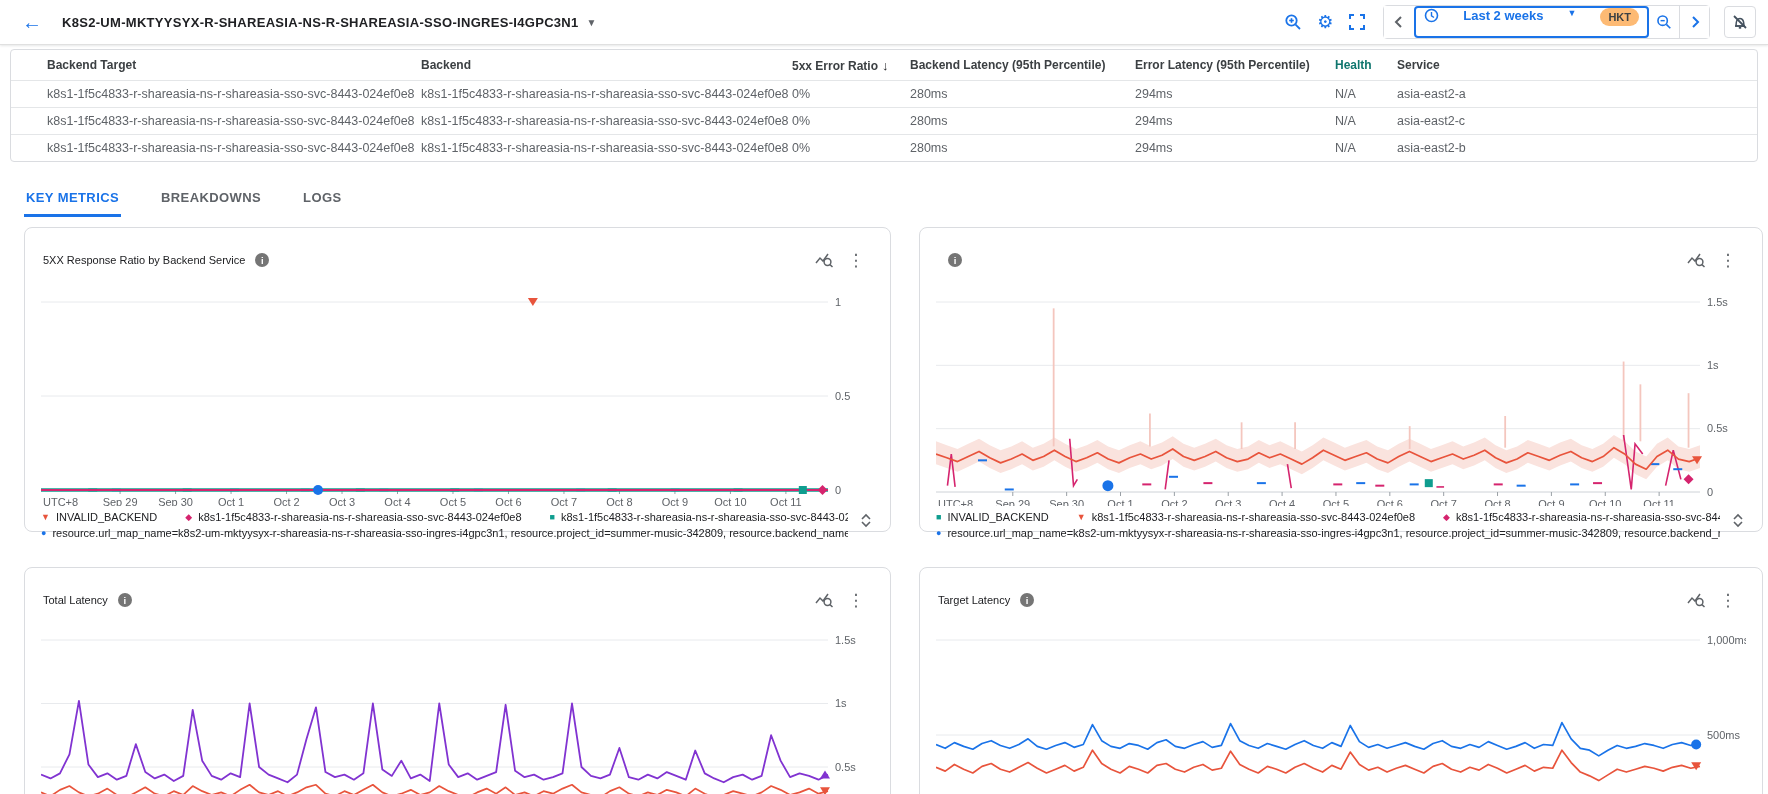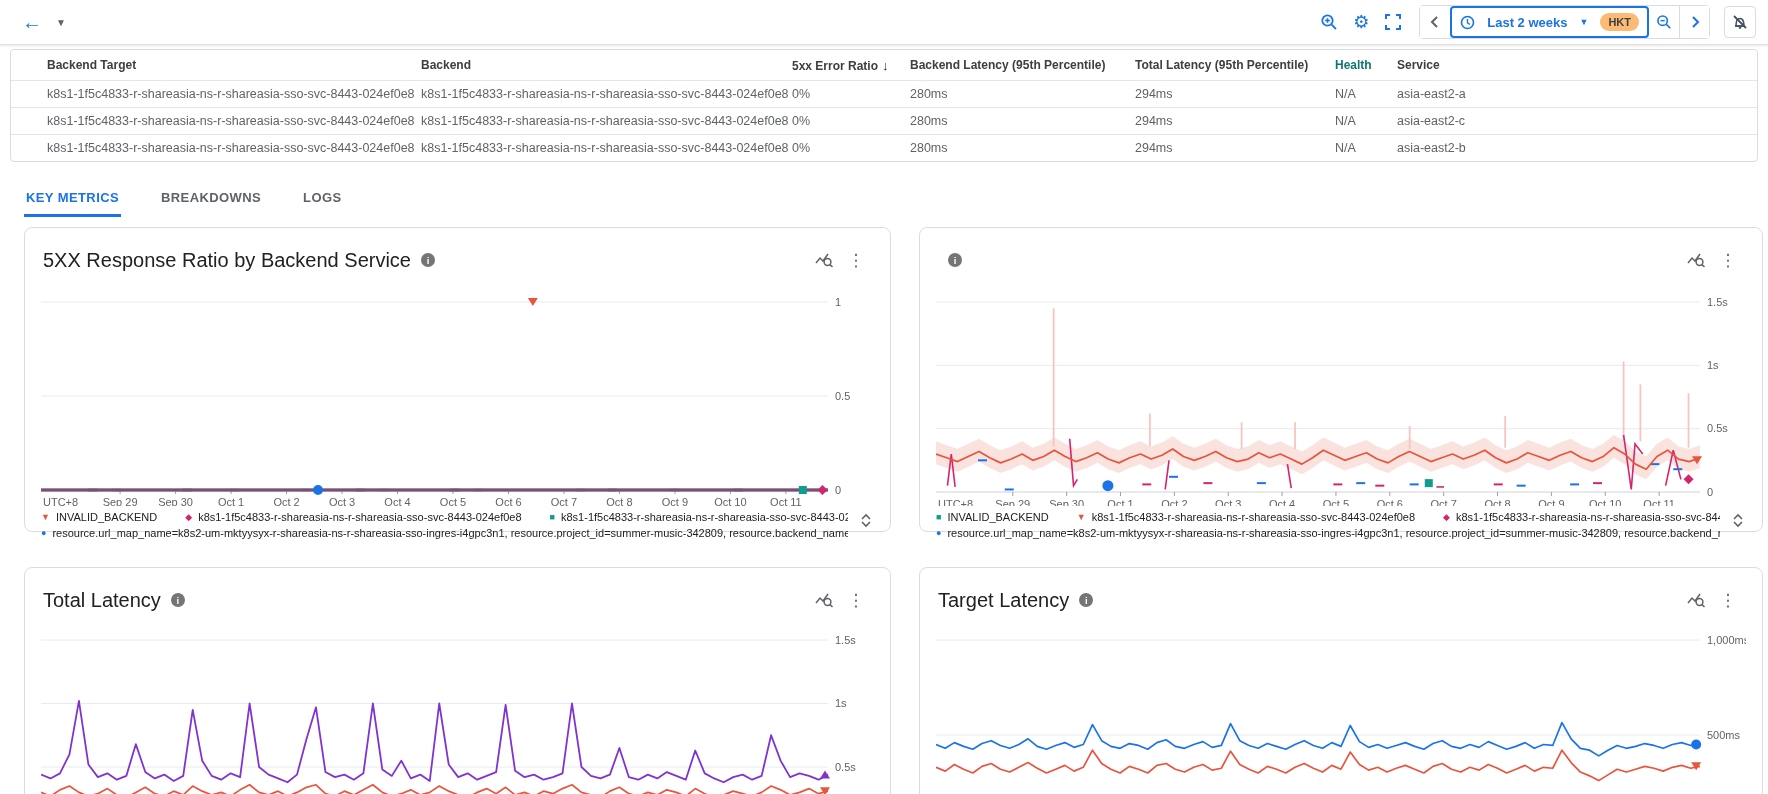--- a/index.html
+++ b/index.html
@@ -11,21 +11,21 @@
           position:relative;z-index:5;padding:0 12px 0 16px;}
   .iconbtn{width:32px;height:32px;display:flex;align-items:center;justify-content:center;
            border:none;background:none;cursor:pointer;border-radius:4px;flex:0 0 auto;}
   .backarrow{font-size:20px;color:#1a73e8;line-height:1}
   .pagetitle{font-size:13px;font-weight:bold;letter-spacing:.3px;margin-left:14px;color:#202124}
   .titlecaret{color:#5f6368;font-size:10px;margin-left:8px}
   .appbar .spacer{flex:1}
   .gear{font-size:18px;color:#1a73e8;line-height:1}
   .ctlgroup{display:flex;align-items:stretch;height:32px;border:1px solid #dadce0;border-radius:4px;margin-left:10px}
   .ctlgroup .gbtn{display:flex;align-items:center;justify-content:center;width:30px;background:#fff;border:none;cursor:pointer}
-  .timebox{display:flex;align-items:center;gap:12px;border:2px solid #1a73e8;border-radius:4px;padding:0 8px;background:#fff;cursor:pointer}
+  .timebox{display:flex;align-items:flex-start;gap:24px;border:2px solid #1a73e8;border-radius:4px;padding:0 8px;background:#fff;cursor:pointer}
   .timelabel{color:#1a73e8;font-size:13px;font-weight:bold;white-space:nowrap}
   .timecaret{color:#1a73e8;font-size:9px}
   .tzpill{background:#fdba74;color:#3c4043;font-size:11px;font-weight:bold;border-radius:10px;padding:3px 8px}
   .sqbtn{width:32px;height:32px;border:1px solid #dadce0;border-radius:4px;background:#fff;display:flex;
          align-items:center;justify-content:center;margin-left:14px;cursor:pointer}
   
   .tablecard{margin:4px 10px 0;border:1px solid #dadce0;border-radius:4px;background:#fff}
   .trow{display:grid;grid-template-columns:374px 371px 118px 225px 200px 62px 1fr;
         align-items:center;padding-left:36px;white-space:nowrap}
   .thead{height:30px;font-size:12px;font-weight:bold;color:#3c4043}
@@ -36,41 +36,42 @@
   .tabbar{display:flex;gap:38px;margin:24px 0 0 24px}
   .tab{font-size:13px;font-weight:bold;letter-spacing:.4px;color:#5f6368;padding:4px 2px 9px;cursor:pointer;
        border-bottom:3px solid transparent}
   .tab.active{color:#1a73e8;border-bottom-color:#1a73e8}
   
   .charts{margin:10px 24px 0;display:grid;grid-template-columns:867px 844px;column-gap:28px;row-gap:35px}
   .panel{border:1px solid #dadce0;border-radius:8px;background:#fff;padding:12px 16px 6px;position:relative;box-sizing:border-box}
   .panel.tall{height:305px}
   .panel.cut{height:300px}
   .phead{display:flex;align-items:center;margin:4px 2px 8px}
-  .ptitle{font-size:20px;color:#202124}
+  .ptitle{font-size:11px;color:#202124}
   .info{width:14px;height:14px;border-radius:50%;background:#757575;color:#fff;font-size:9.5px;font-weight:bold;
         display:inline-flex;align-items:center;justify-content:center;margin-left:10px;font-style:normal}
   .phead .spacer{flex:1}
   .kebab{font-size:17px;color:#5f6368;letter-spacing:0;line-height:1}
   svg.chart{display:block;width:100%}
   svg text.tick{font-size:11px;fill:#5f6368}
   
   .legend{margin-top:3px;position:relative;padding-right:26px}
   .lrow{display:flex;gap:28px;align-items:center;height:16px;overflow:hidden;white-space:nowrap}
   .litem{display:inline-flex;align-items:center;gap:6px;font-size:11px;color:#202124;cursor:pointer}
   .lg{font-size:9px;line-height:1}
   .unfold{position:absolute;right:2px;top:4px;cursor:pointer}
 </style>
 </head>
 <body>
 
 <div class="appbar">
   <button class="iconbtn">
     <span class="backarrow">←</span>
   </button>
+  <span class="pagetitle">K8S2-UM-MKTYYSYX-R-SHAREASIA-NS-R-SHAREASIA-SSO-INGRES-I4GPC3N1</span>
   <span class="titlecaret">▼</span>
   <span class="spacer"></span>
 
   <button class="iconbtn" title="">
     <svg width="20" height="20" viewBox="0 0 20 20">
       <circle cx="8.5" cy="8.5" r="5.2" fill="none" stroke="#1a73e8" stroke-width="1.8"></circle>
       <line x1="12.6" y1="12.6" x2="17" y2="17" stroke="#1a73e8" stroke-width="1.8"></line>
       <line x1="6.2" y1="8.5" x2="10.8" y2="8.5" stroke="#1a73e8" stroke-width="1.6"></line>
       <line x1="8.5" y1="6.2" x2="8.5" y2="10.8" stroke="#1a73e8" stroke-width="1.6"></line>
     </svg>
@@ -124,21 +125,21 @@
 </div>
 
 <div class="tablecard">
   <div class="trow thead">
     <span>Backend Target</span>
     <span>Backend</span>
     <span>
       <span>5xx Error Ratio</span><span class="sortarrow">↓</span>
     </span>
     <span>Backend Latency (95th Percentile)</span>
-    <span>Total Latency (95th Percentile)</span>
+    <span>Error Latency (95th Percentile)</span>
     <span class="dim">Health</span>
     <span>Service</span>
   </div>
   <div class="tbody">
       <div class="trow">
         <span>k8s1-1f5c4833-r-shareasia-ns-r-shareasia-sso-svc-8443-024ef0e8</span>
         <span>k8s1-1f5c4833-r-shareasia-ns-r-shareasia-sso-svc-8443-024ef0e8</span>
         <span>0%</span>
         <span>280ms</span>
         <span>294ms</span>

